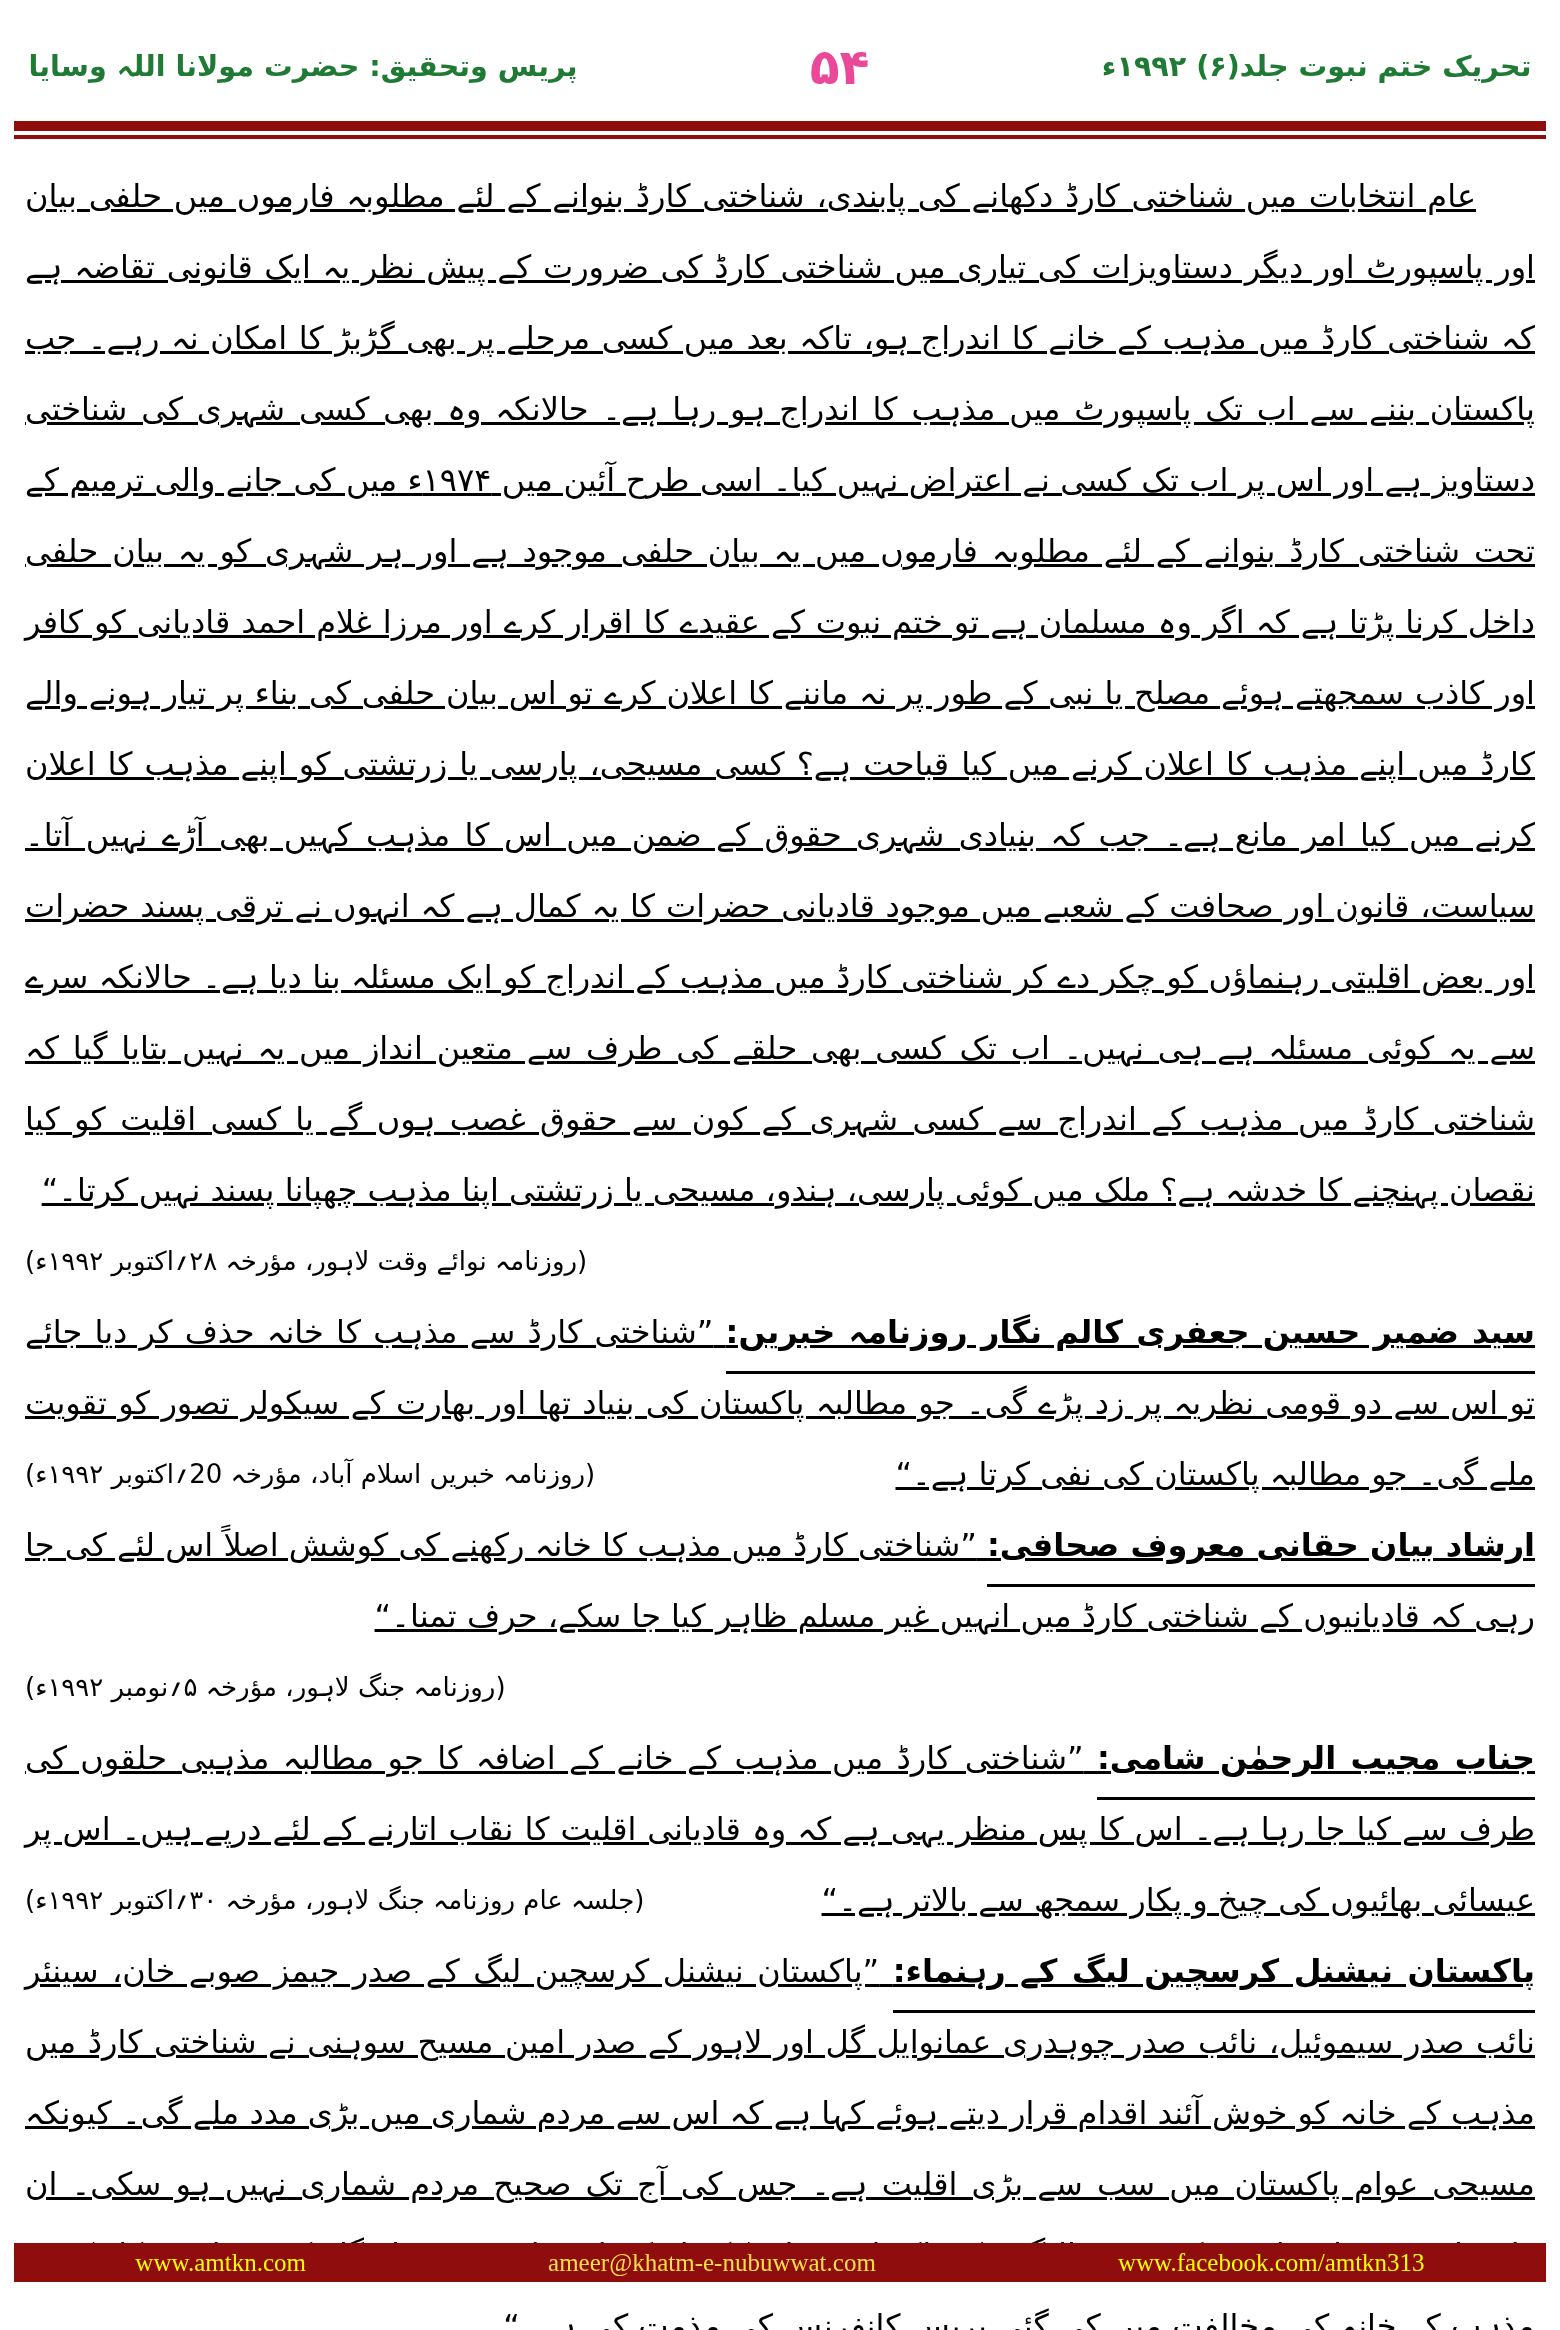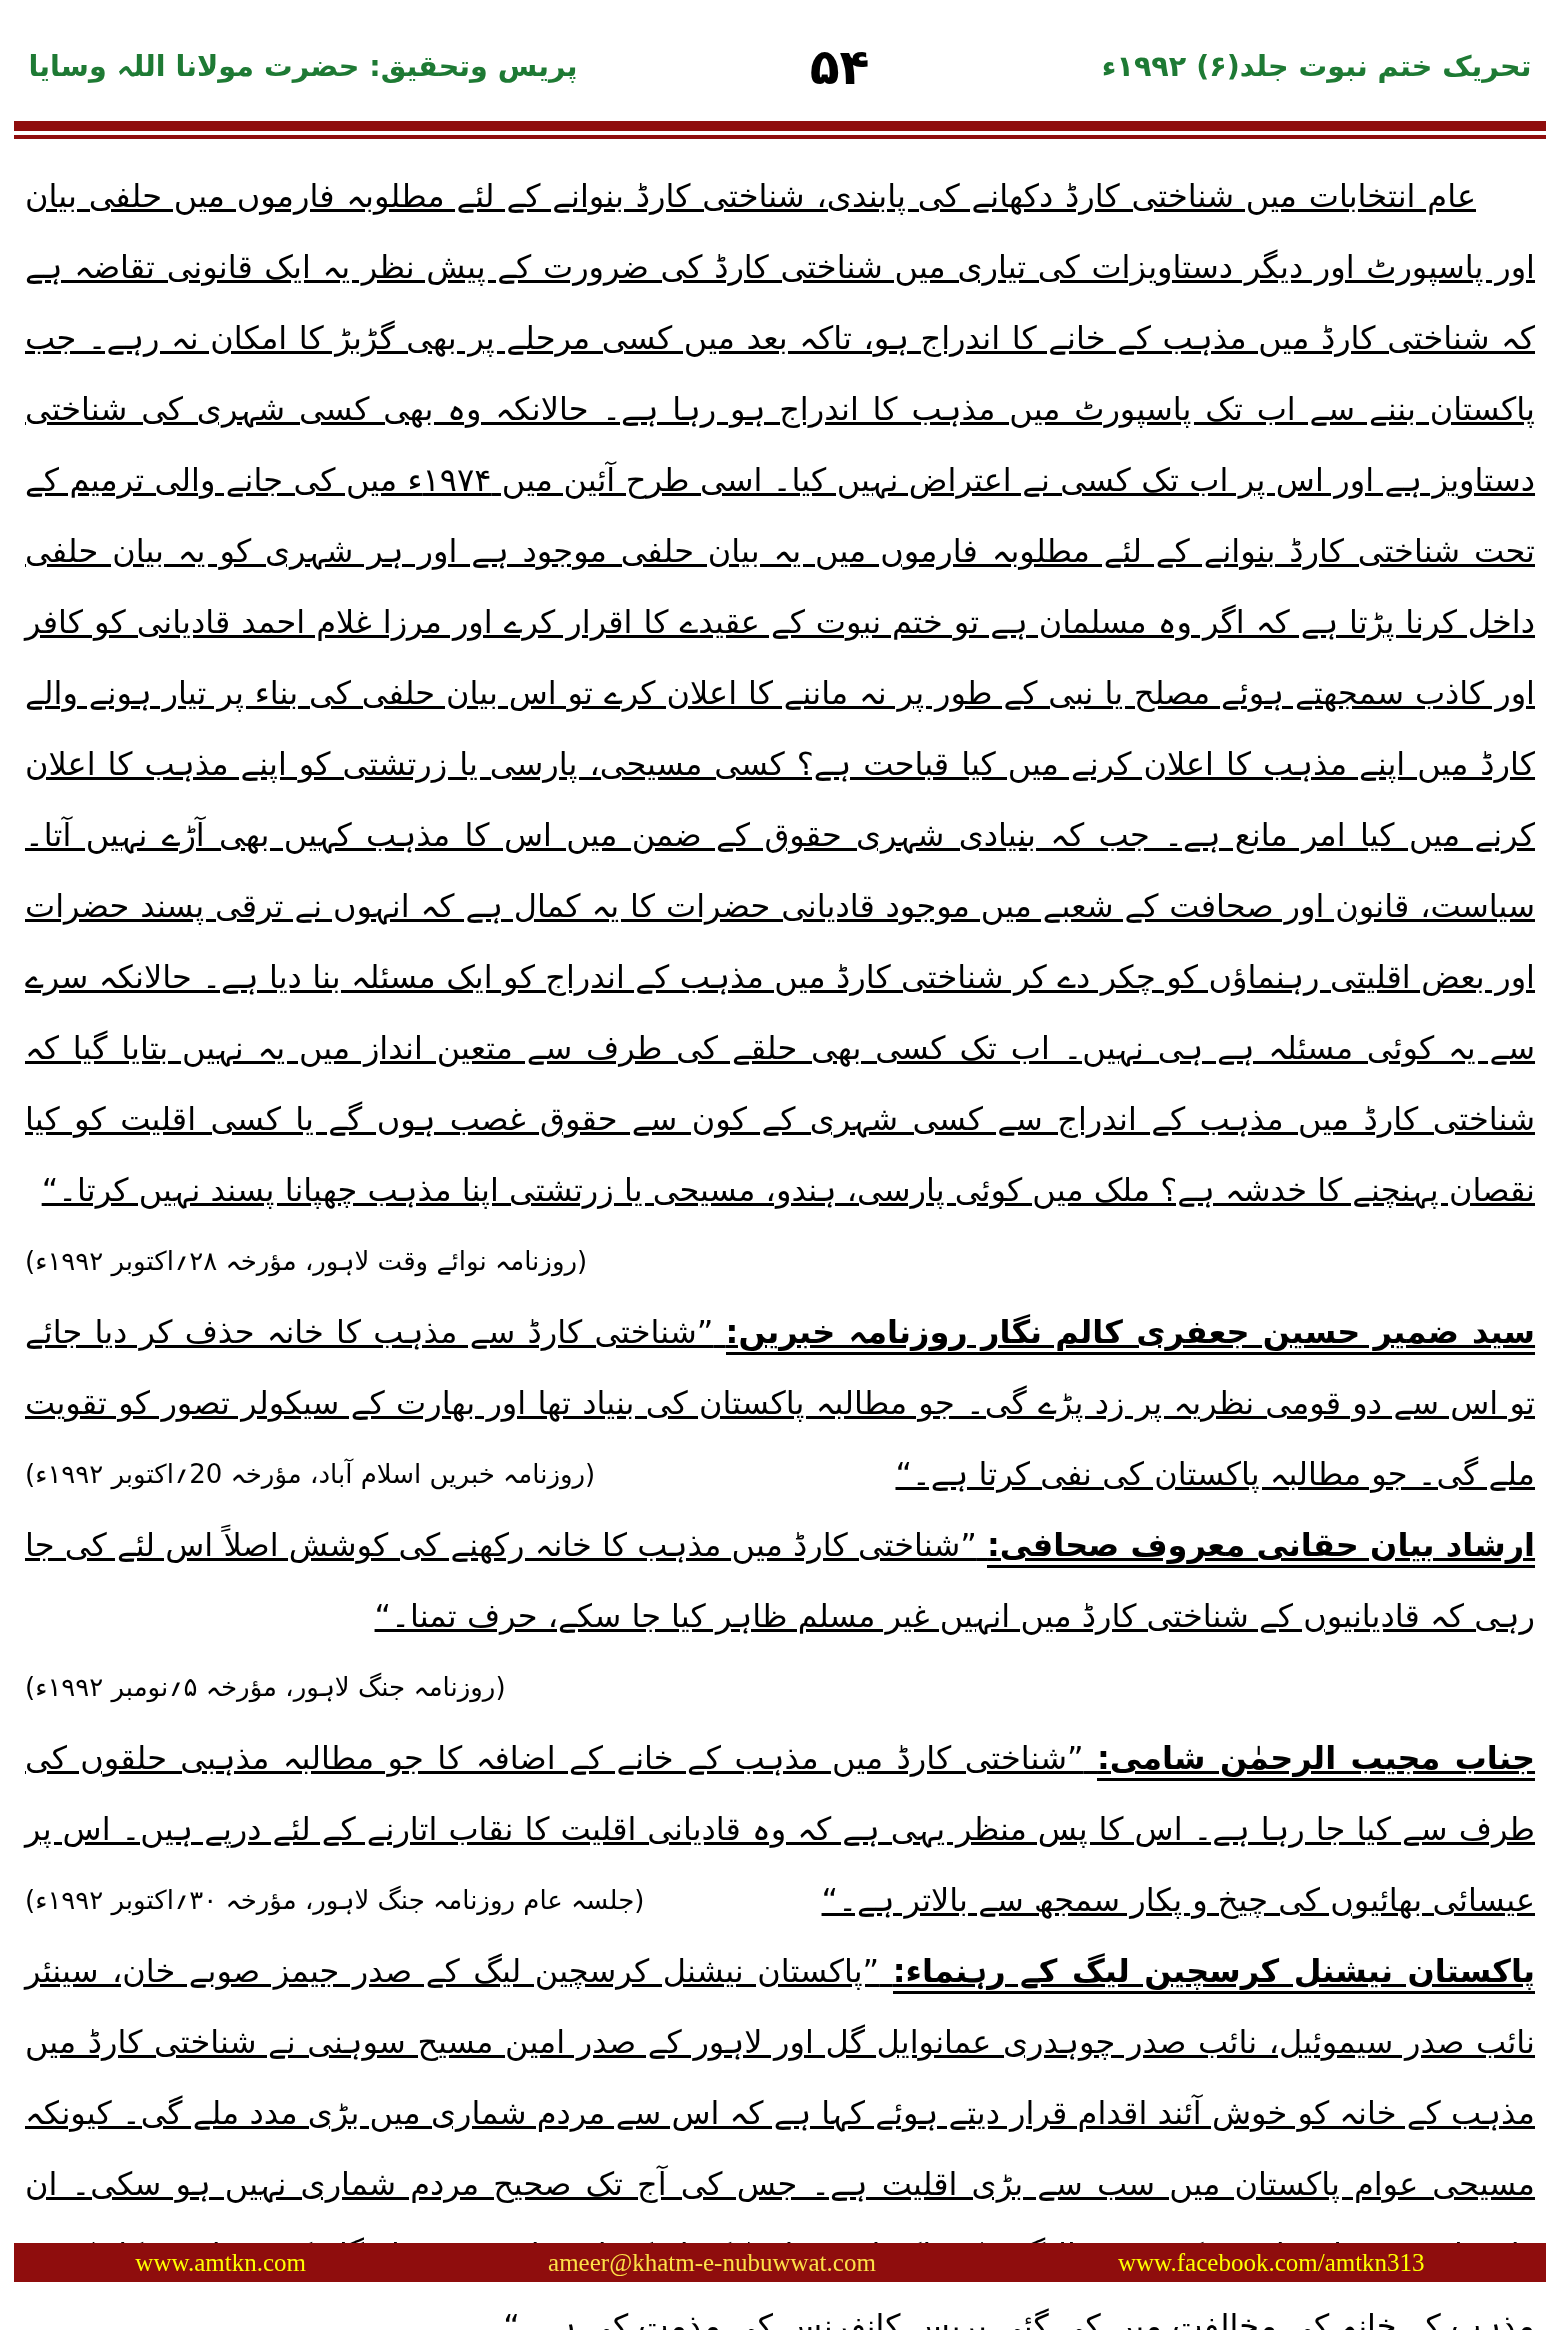--- a/index.html
+++ b/index.html
@@ -15,41 +15,41 @@
   
   .header{
     display:flex;justify-content:space-between;align-items:center;
     padding:25px 28.6px 0 28.6px;height:84px;
   }
   .header .green-title{
     color:#1e7a34;font-size:28.6px;font-weight:bold;line-height:1.3;
     white-space:nowrap;
   }
   .page-number{
-    color:#000000;font-size:49px;font-weight:bold;
+    color:#ec4899;font-size:49px;font-weight:bold;
   }
   .rules{margin:11.8px 14.3px 0 14.3px;}
   .rule-thick{height:10px;background:#8f0d0d;}
   .rule-gap{height:4.2px;background:#ffffff;}
   .rule-thin{height:4.2px;background:#8f0d0d;}
   
   .body-text{
     padding:22px 25px 0 25px;
     color:#000;
     font-size:32px;
     line-height:71px;
     text-align:justify;
   }
   .para{margin:0;text-decoration:underline;}
   .para::after{content:"";display:block;clear:both;}
   .opening-para{text-indent:59px;}
   .sect-heading{
     font-weight:bold;
     border-bottom:3.4px solid #000;
-    padding-bottom:1px;
+    padding-bottom:20px;
   }
   .quote{font-weight:normal;}
   .cite{
     float:left;
     font-size:26px;
     white-space:nowrap;
   }
   
   .footer-bar{
     position:absolute;left:14.3px;right:14.3px;bottom:48px;

